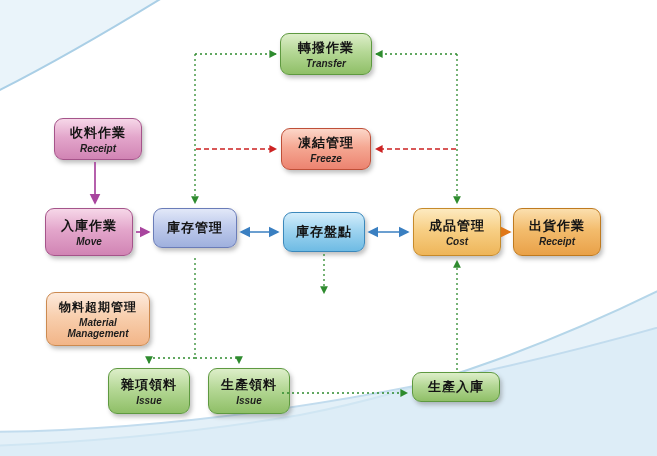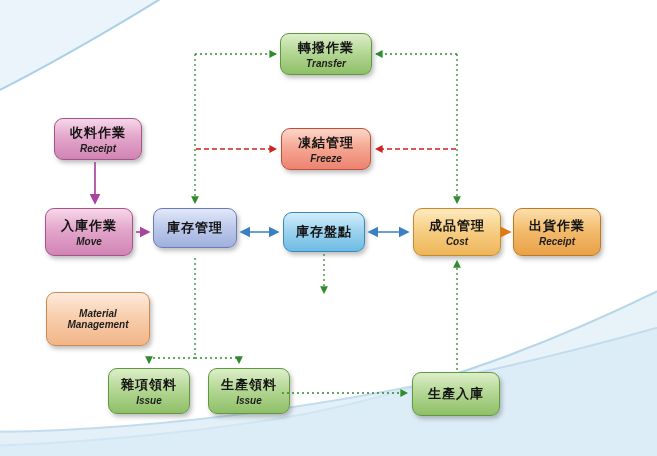--- a/index.html
+++ b/index.html
@@ -75,35 +75,36 @@
     <span class="zh">成品管理</span>
     <span class="en">Cost</span>
   </div>
 
   <div class="node g-orange" style="left:513px;top:208px;width:88px;height:48px">
     <span class="zh">出貨作業</span>
     <span class="en">Receipt</span>
   </div>
 
   <div class="node g-peach" style="left:46px;top:292px;width:104px;height:54px">
+    <span class="zh" style="font-size:12px">物料超期管理</span>
     <span class="en en-wrap" style="max-width:74px">Material Management</span>
   </div>
 
 
   <div class="node g-green" style="left:108px;top:368px;width:82px;height:46px">
     <span class="zh">雜項領料</span>
     <span class="en">Issue</span>
   </div>
 
   <div class="node g-green" style="left:208px;top:368px;width:82px;height:46px">
     <span class="zh">生產領料</span>
     <span class="en">Issue</span>
   </div>
 
-  <div class="node g-green" style="left:412px;top:372px;width:88px;height:44px">
+  <div class="node g-green" style="left:412px;top:372px;width:88px;height:30px">
     <span class="zh">生產入庫</span>
   </div>
 
   <svg class="layer" width="657" height="456" viewBox="0 0 657 456">
     <defs>
       <marker id="mPurple" viewBox="0 0 10 10" refX="8.5" refY="5" markerWidth="6.5" markerHeight="6.5" orient="auto-start-reverse">
         <path d="M0 0 L10 5 L0 10 Z" fill="#a8459e"></path>
       </marker>
       <marker id="mBlue" viewBox="0 0 10 10" refX="8.5" refY="5" markerWidth="6.5" markerHeight="6.5" orient="auto-start-reverse">
         <path d="M0 0 L10 5 L0 10 Z" fill="#3a7fc1"></path>

